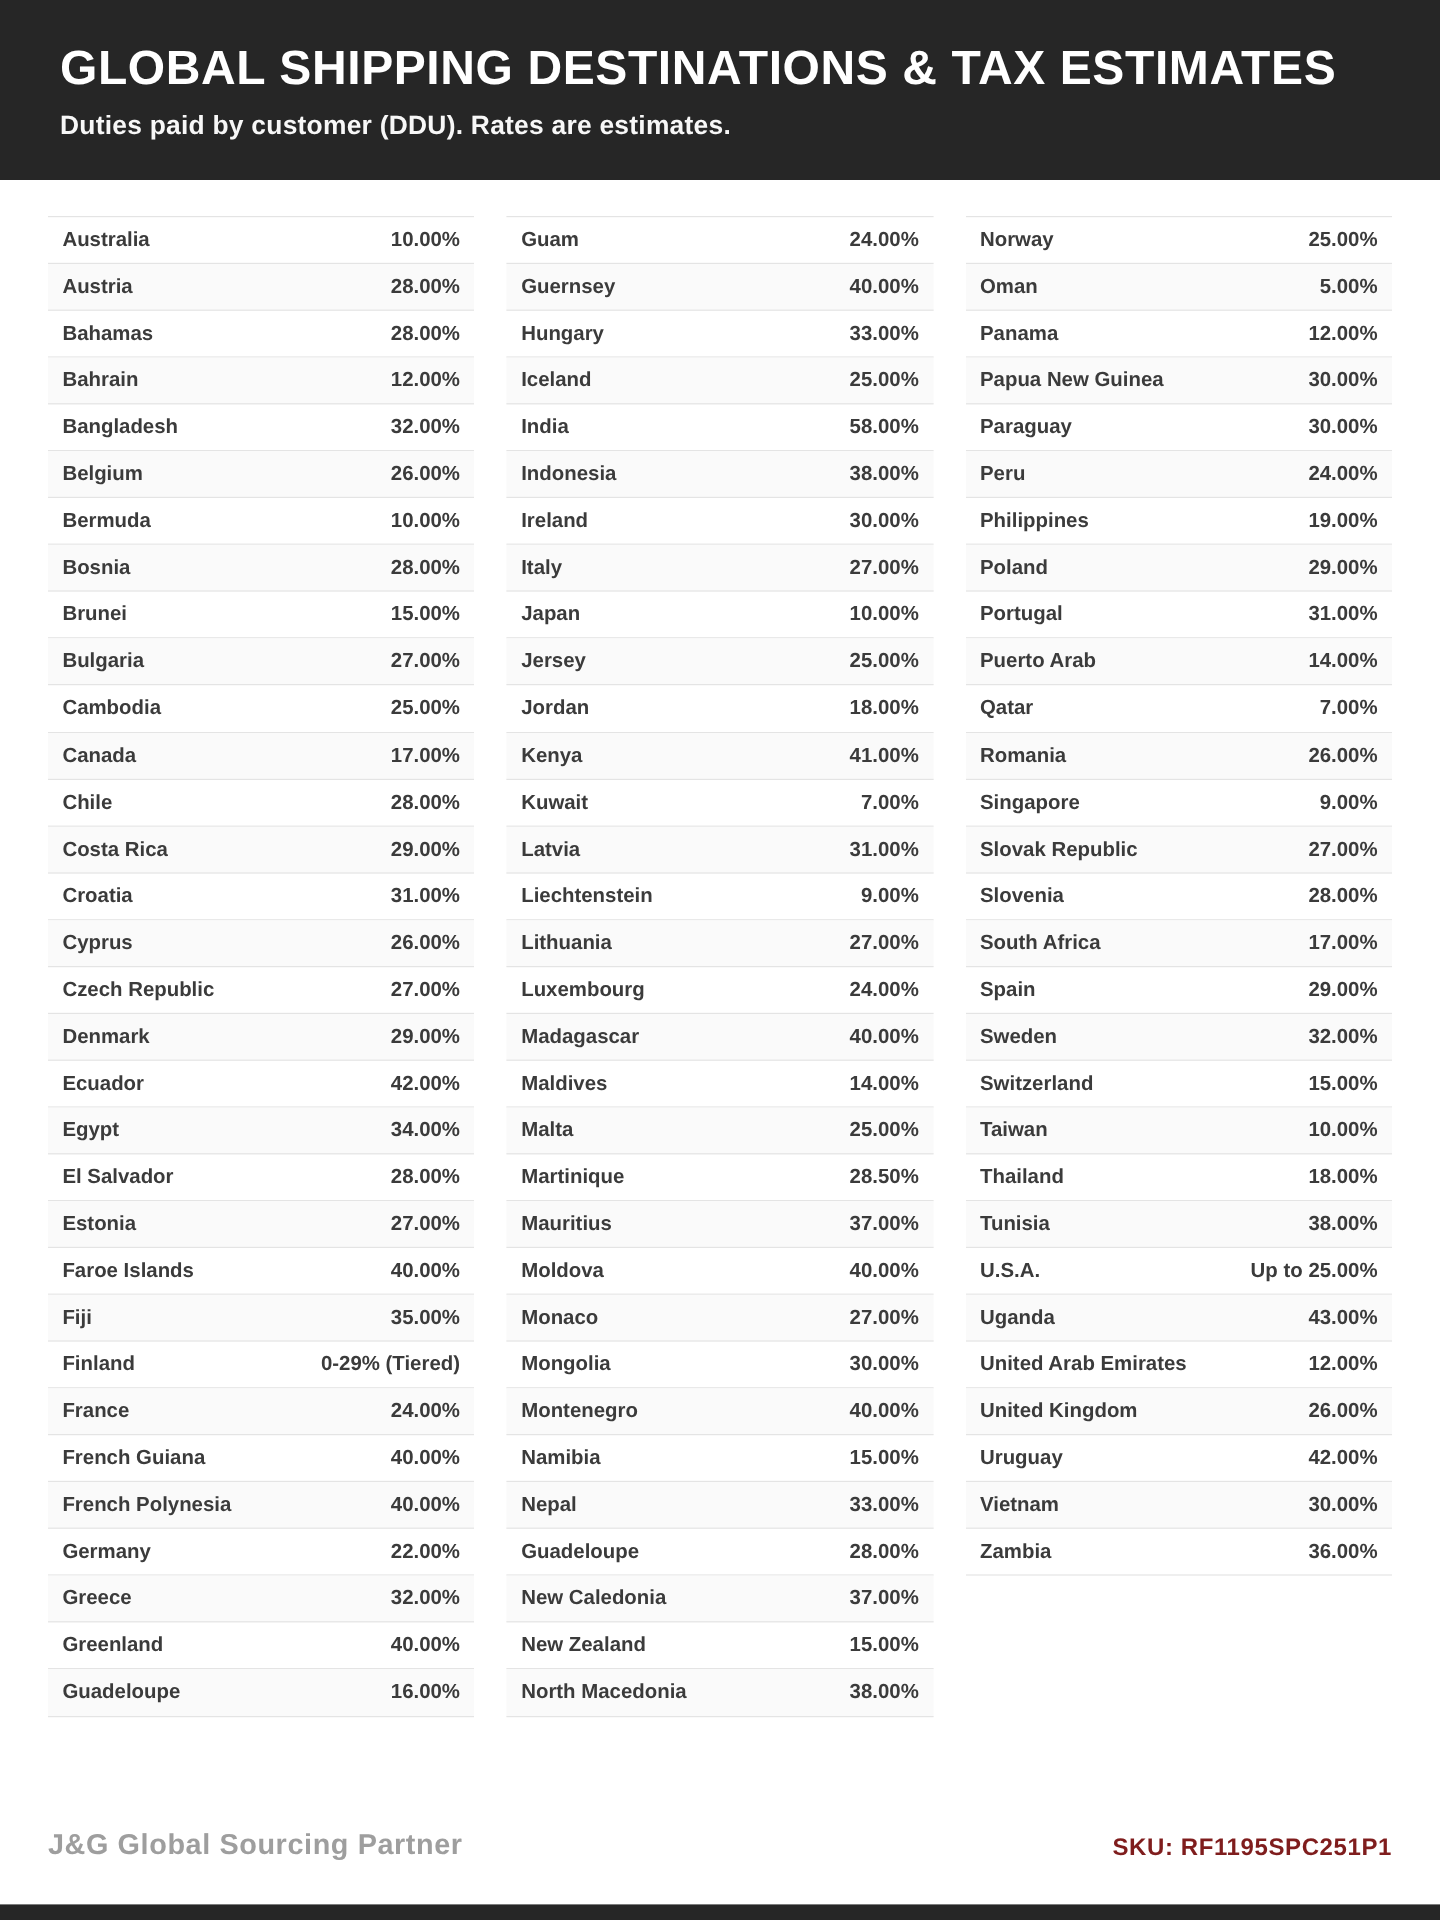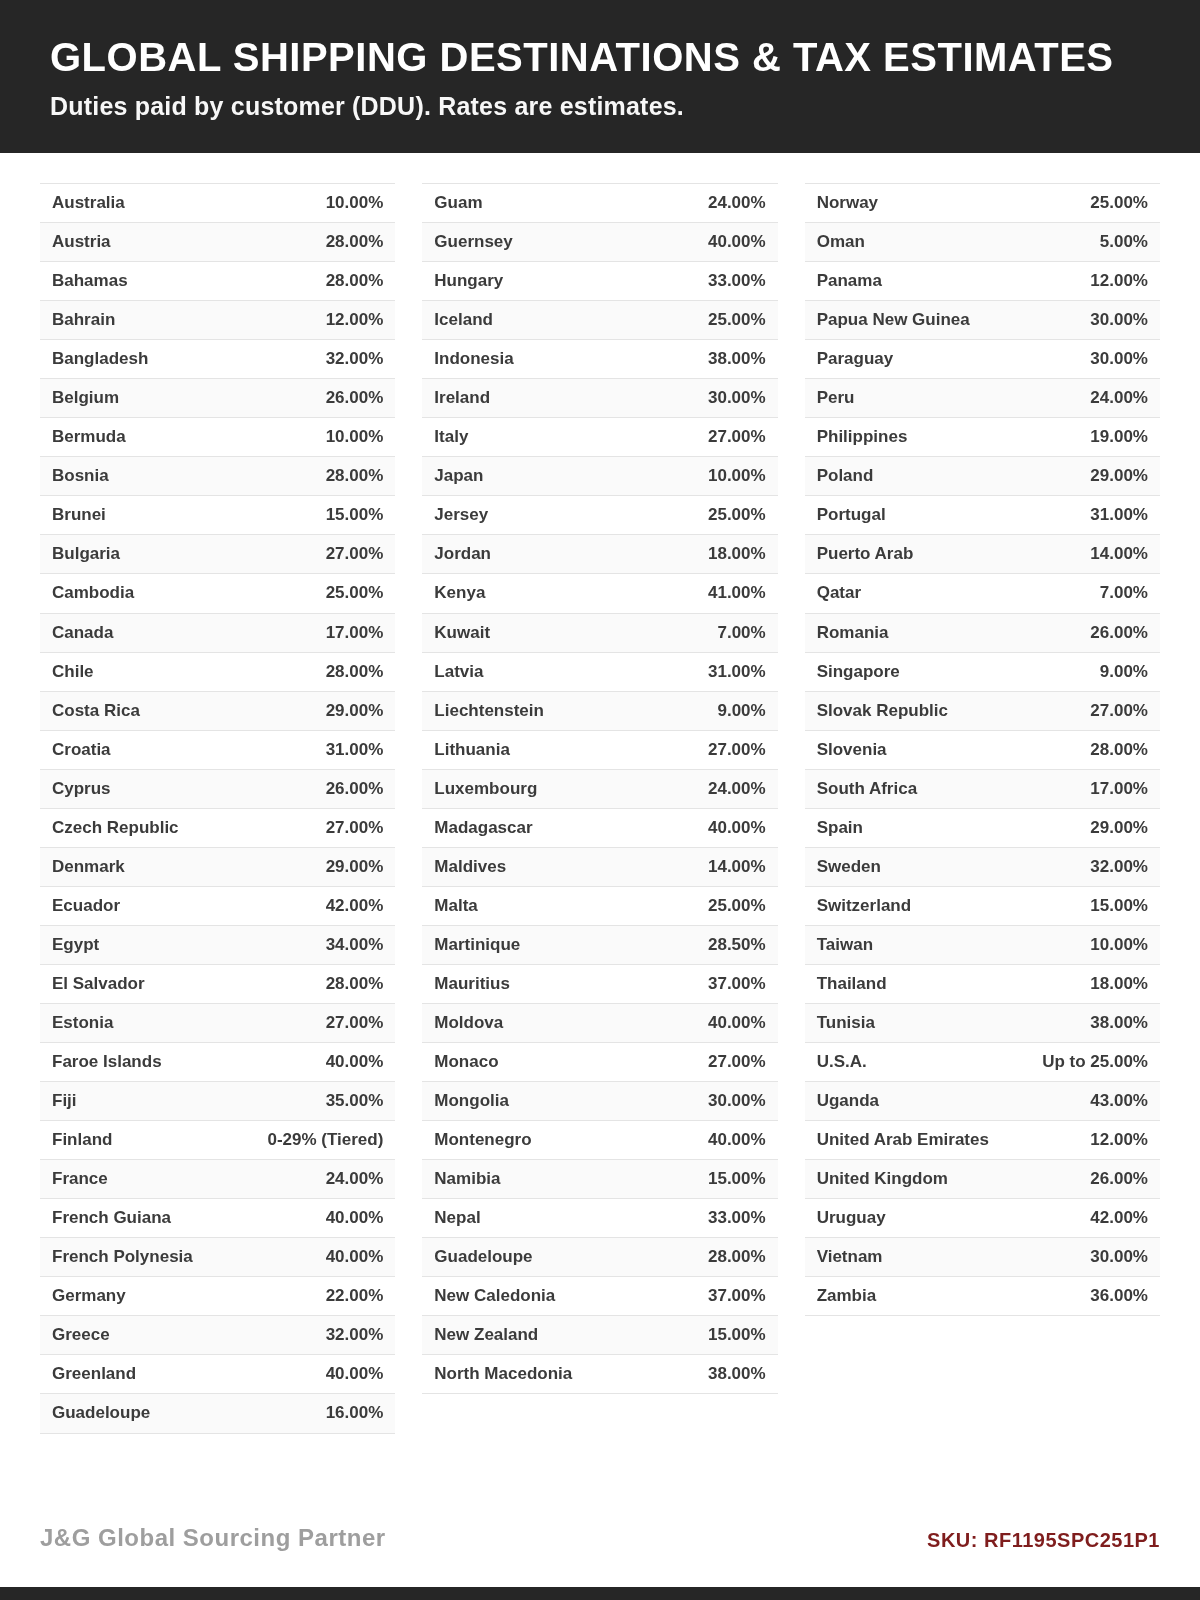--- a/index.html
+++ b/index.html
@@ -22,21 +22,21 @@
   .header h1 {
     margin: 0 0 14px 0;
     font-size: 40px;
     line-height: 1.05;
     font-weight: 800;
     letter-spacing: 0.5px;
     white-space: nowrap;
   }
   .header p {
     margin: 0;
-    font-size: 25px;
+    font-size: 22px;
     font-weight: 700;
     color: #f7f7f7;
     letter-spacing: 0.2px;
   }
 
   
   .table-area {
     display: flex;
     gap: 27px;
     padding: 30px 40px 0 40px;
@@ -243,20 +243,24 @@
       </div>
       <div class="row">
         <span class="country">Hungary</span>
         <span class="rate">33.00%</span>
       </div>
       <div class="row">
         <span class="country">Iceland</span>
         <span class="rate">25.00%</span>
       </div>
       <div class="row">
+        <span class="country">India</span>
+        <span class="rate">58.00%</span>
+      </div>
+      <div class="row">
         <span class="country">Indonesia</span>
         <span class="rate">38.00%</span>
       </div>
       <div class="row">
         <span class="country">Ireland</span>
         <span class="rate">30.00%</span>
       </div>
       <div class="row">
         <span class="country">Italy</span>
         <span class="rate">27.00%</span>

